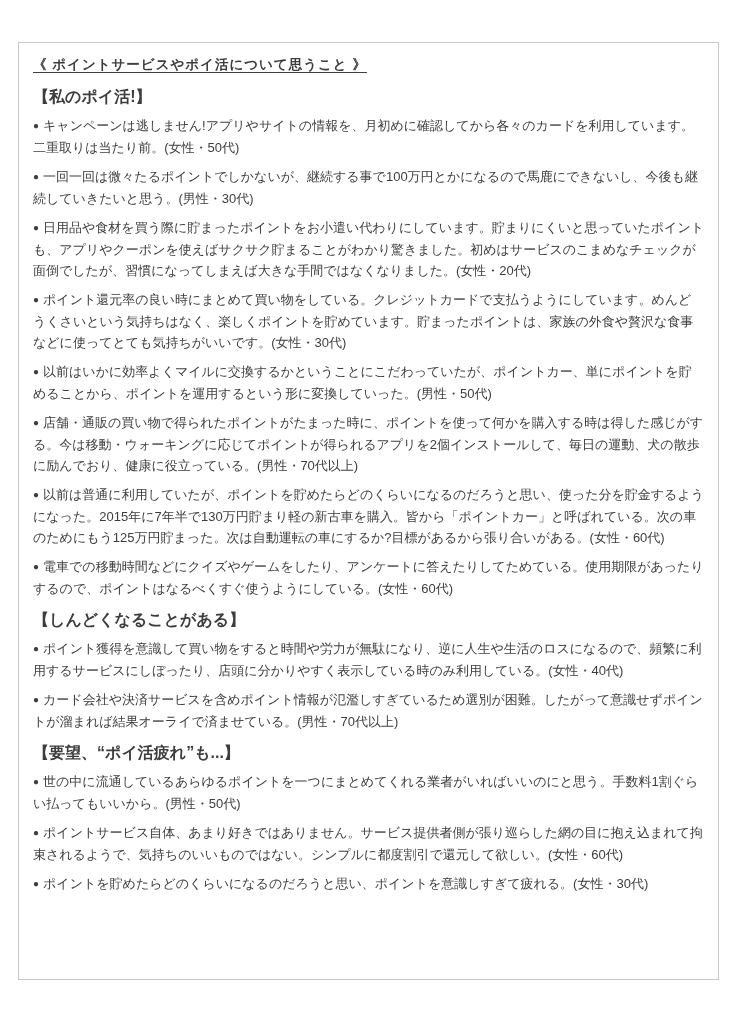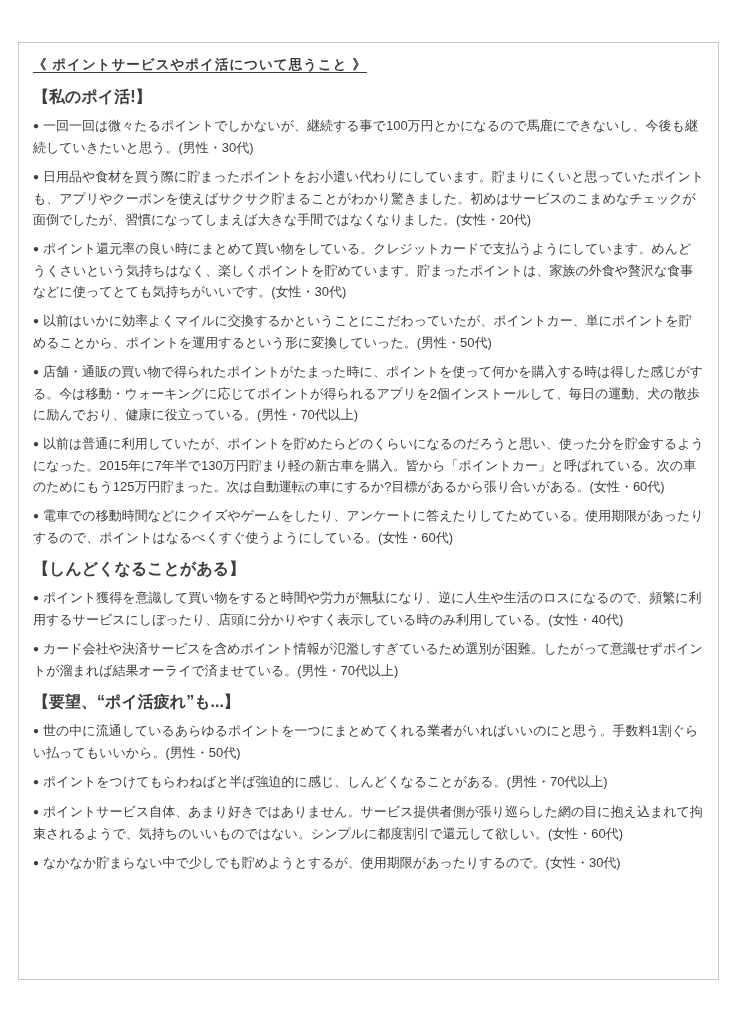--- a/index.html
+++ b/index.html
@@ -59,20 +59,21 @@
 </head>
 <body>
 
 <div class="page">
   <div class="doc">
 
     <h1 class="doc-title"><span class="title-text">《 ポイントサービスやポイ活について思うこと 》</span></h1>
 
     <div class="section">
       <h2 class="section-heading">【私のポイ活!】</h2>
+      <p class="comment"><span class="bullet">●</span><span>キャンペーンは逃しません!アプリやサイトの情報を、月初めに確認してから各々のカードを利用しています。二重取りは当たり前。</span><span>(女性・50代)</span></p>
       <p class="comment"><span class="bullet">●</span><span>一回一回は微々たるポイントでしかないが、継続する事で100万円とかになるので馬鹿にできないし、今後も継続していきたいと思う。</span><span>(男性・30代)</span></p>
       <p class="comment"><span class="bullet">●</span><span>日用品や食材を買う際に貯まったポイントをお小遣い代わりにしています。貯まりにくいと思っていたポイントも、アプリやクーポンを使えばサクサク貯まることがわかり驚きました。初めはサービスのこまめなチェックが面倒でしたが、習慣になってしまえば大きな手間ではなくなりました。</span><span>(女性・20代)</span></p>
       <p class="comment"><span class="bullet">●</span><span>ポイント還元率の良い時にまとめて買い物をしている。クレジットカードで支払うようにしています。めんどうくさいという気持ちはなく、楽しくポイントを貯めています。貯まったポイントは、家族の外食や贅沢な食事などに使ってとても気持ちがいいです。</span><span>(女性・30代)</span></p>
       <p class="comment"><span class="bullet">●</span><span>以前はいかに効率よくマイルに交換するかということにこだわっていたが、ポイントカー、単にポイントを貯めることから、ポイントを運用するという形に変換していった。</span><span>(男性・50代)</span></p>
     </div>
 
     <div class="section">
       <p class="comment"><span class="bullet">●</span><span>店舗・通販の買い物で得られたポイントがたまった時に、ポイントを使って何かを購入する時は得した感じがする。今は移動・ウォーキングに応じてポイントが得られるアプリを2個インストールして、毎日の運動、犬の散歩に励んでおり、健康に役立っている。</span><span>(男性・70代以上)</span></p>
       <p class="comment"><span class="bullet">●</span><span>以前は普通に利用していたが、ポイントを貯めたらどのくらいになるのだろうと思い、使った分を貯金するようになった。2015年に7年半で130万円貯まり軽の新古車を購入。皆から「ポイントカー」と呼ばれている。次の車のためにもう125万円貯まった。次は自動運転の車にするか?目標があるから張り合いがある。</span><span>(女性・60代)</span></p>
       <p class="comment"><span class="bullet">●</span><span>電車での移動時間などにクイズやゲームをしたり、アンケートに答えたりしてためている。使用期限があったりするので、ポイントはなるべくすぐ使うようにしている。</span><span>(女性・60代)</span></p>
@@ -80,19 +81,18 @@
 
     <div class="section">
       <h2 class="section-heading">【しんどくなることがある】</h2>
       <p class="comment"><span class="bullet">●</span><span>ポイント獲得を意識して買い物をすると時間や労力が無駄になり、逆に人生や生活のロスになるので、頻繁に利用するサービスにしぼったり、店頭に分かりやすく表示している時のみ利用している。</span><span>(女性・40代)</span></p>
       <p class="comment"><span class="bullet">●</span><span>カード会社や決済サービスを含めポイント情報が氾濫しすぎているため選別が困難。したがって意識せずポイントが溜まれば結果オーライで済ませている。</span><span>(男性・70代以上)</span></p>
     </div>
 
     <div class="section">
       <h2 class="section-heading">【要望、“ポイ活疲れ”も...】</h2>
       <p class="comment"><span class="bullet">●</span><span>世の中に流通しているあらゆるポイントを一つにまとめてくれる業者がいればいいのにと思う。手数料1割ぐらい払ってもいいから。</span><span>(男性・50代)</span></p>
-      <p class="comment"><span class="bullet">●</span><span>ポイントをつけてもらわねばと半ば強迫的に感じ、しんどくなることがある。</span><span>(男性・70代以上)</span></p>
       <p class="comment"><span class="bullet">●</span><span>ポイントサービス自体、あまり好きではありません。サービス提供者側が張り巡らした網の目に抱え込まれて拘束されるようで、気持ちのいいものではない。シンプルに都度割引で還元して欲しい。</span><span>(女性・60代)</span></p>
-      <p class="comment"><span class="bullet">●</span><span>なかなか貯まらない中で少しでも貯めようとするが、使用期限があったりするので。</span><span>(女性・30代)</span></p>
+      <p class="comment"><span class="bullet">●</span><span>ポイントを貯めたらどのくらいになるのだろうと思い、ポイントを意識しすぎて疲れる。</span><span>(女性・30代)</span></p>
     </div>
 
   </div>
 </div>
 
 </body></html>

